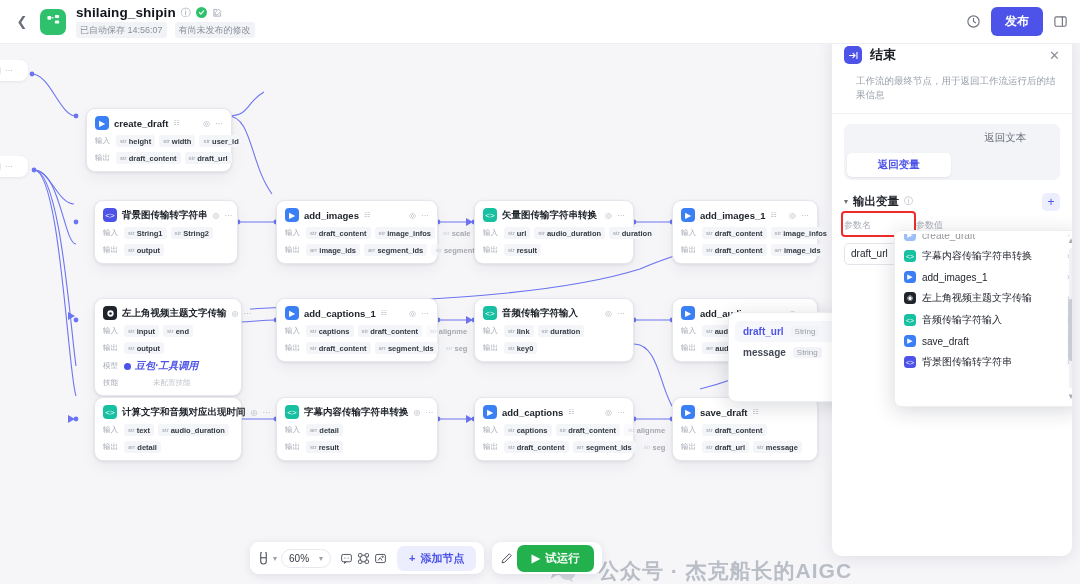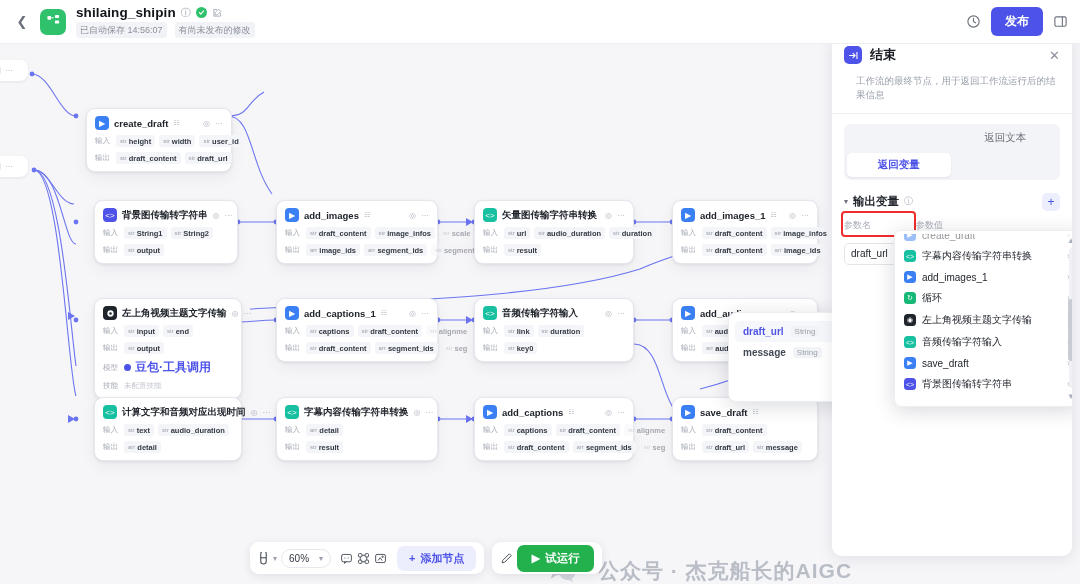--- a/index.html
+++ b/index.html
@@ -60,23 +60,23 @@
   .ntitle { font-size: 9.5px; font-weight: bold; color: #20242b; white-space: nowrap; }
   .nbadge { font-size: 7px; color: #b9bdc6; }
   .nhead-right { margin-left: auto; display: flex; align-items: center; gap: 5px; color: #b0b5bf; font-size: 8px; }
   .nrow { display: flex; align-items: center; gap: 4px; margin-top: 5px; }
   .rlabel { font-size: 7.5px; color: #a5aab4; flex: none; width: 17px; }
   .chip { display: inline-flex; align-items: center; gap: 2px; background: #f4f5f8;
     border-radius: 3px; padding: 1.5px 4px; font-size: 7.5px; color: #343a44; font-weight: bold; white-space: nowrap; }
   .chip .tt { font-size: 6px; color: #9aa0ab; font-weight: normal; }
   .chip.faded { opacity: .42; }
   .nrow .dots { margin-left: auto; color: #b0b5bf; font-size: 8px; }
-  .nrow.model .mtxt { font-size: 12px; color: #4d53e8; font-weight: bold; }
+  .nrow.model .mtxt { font-size: 10px; color: #4d53e8; font-weight: bold; font-style: italic; }
   .nrow.model .mdot { width: 7px; height: 7px; border-radius: 50%; background: #4d53e8; flex: none; }
-  .nrow.skill .stxt { font-size: 7.5px; color: #c2c6cf; }
+  .nrow.skill .stxt { font-size: 7.5px; color: #c2c6cf; margin-left: 29px; }
 
   
   .stub { position: absolute; background: #fff; border-radius: 8px;
     box-shadow: 0 1px 3px rgba(20,25,40,.08); padding: 6px; }
   .stub .sh { display: flex; align-items: center; gap: 4px; color: #b0b5bf; font-size: 8px; }
   .stub .sdot { width: 9px; height: 9px; border-radius: 3px; background: #e6e8ee; }
 
   
   .var-pop {
     position: absolute; background: #fff; border-radius: 8px;
@@ -902,25 +902,20 @@
           <span class="dd-ic" style="background:#16c0a0;">&lt;&gt;</span>
           <span class="dd-label">字幕内容传输字符串转换</span>
           <span class="dd-arrow">›</span>
         </div>
         <div class="dd-item">
           <span class="dd-ic" style="background:#3b7ff5;">▶</span>
           <span class="dd-label">add_images_1</span>
           <span class="dd-arrow">›</span>
         </div>
         <div class="dd-item">
-          <span class="dd-ic" style="background:#16b876;">↻</span>
-          <span class="dd-label">循环</span>
-          <span class="dd-arrow">›</span>
-        </div>
-        <div class="dd-item">
           <span class="dd-ic" style="background:#20242b;">◉</span>
           <span class="dd-label">左上角视频主题文字传输</span>
           <span class="dd-arrow">›</span>
         </div>
         <div class="dd-item">
           <span class="dd-ic" style="background:#16c0a0;">&lt;&gt;</span>
           <span class="dd-label">音频传输字符输入</span>
           <span class="dd-arrow">›</span>
         </div>
         <div class="dd-item">

